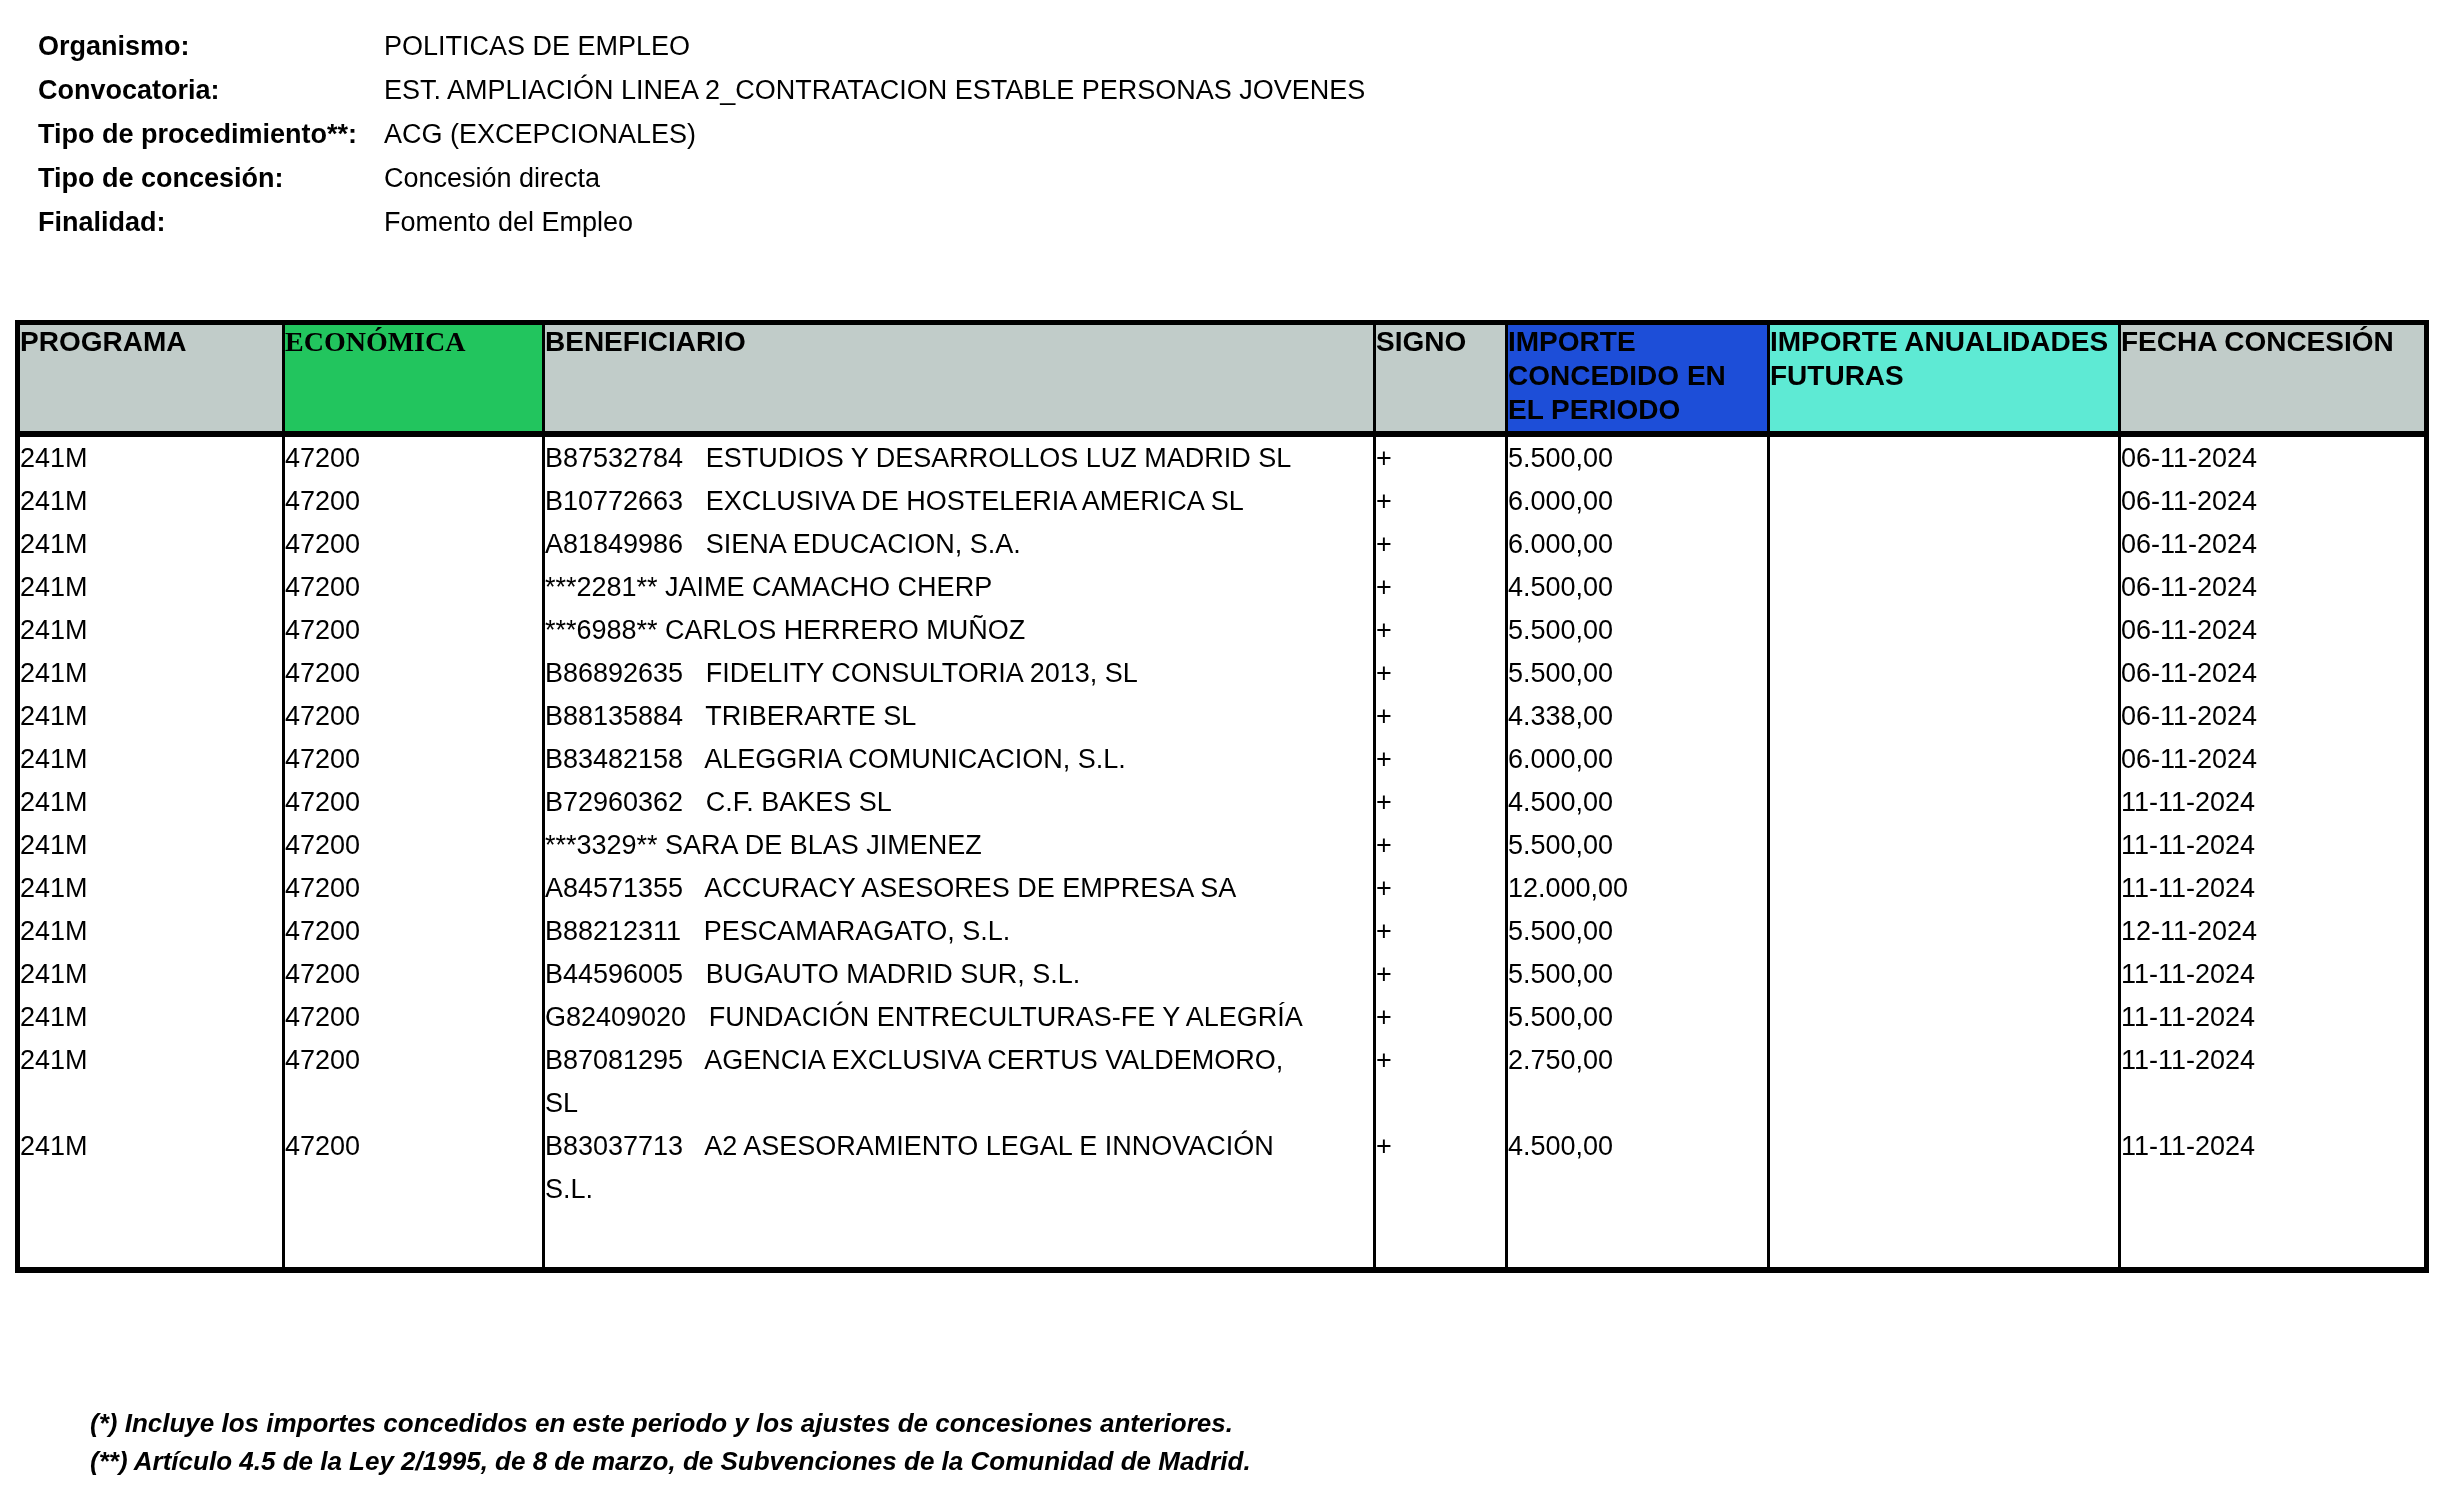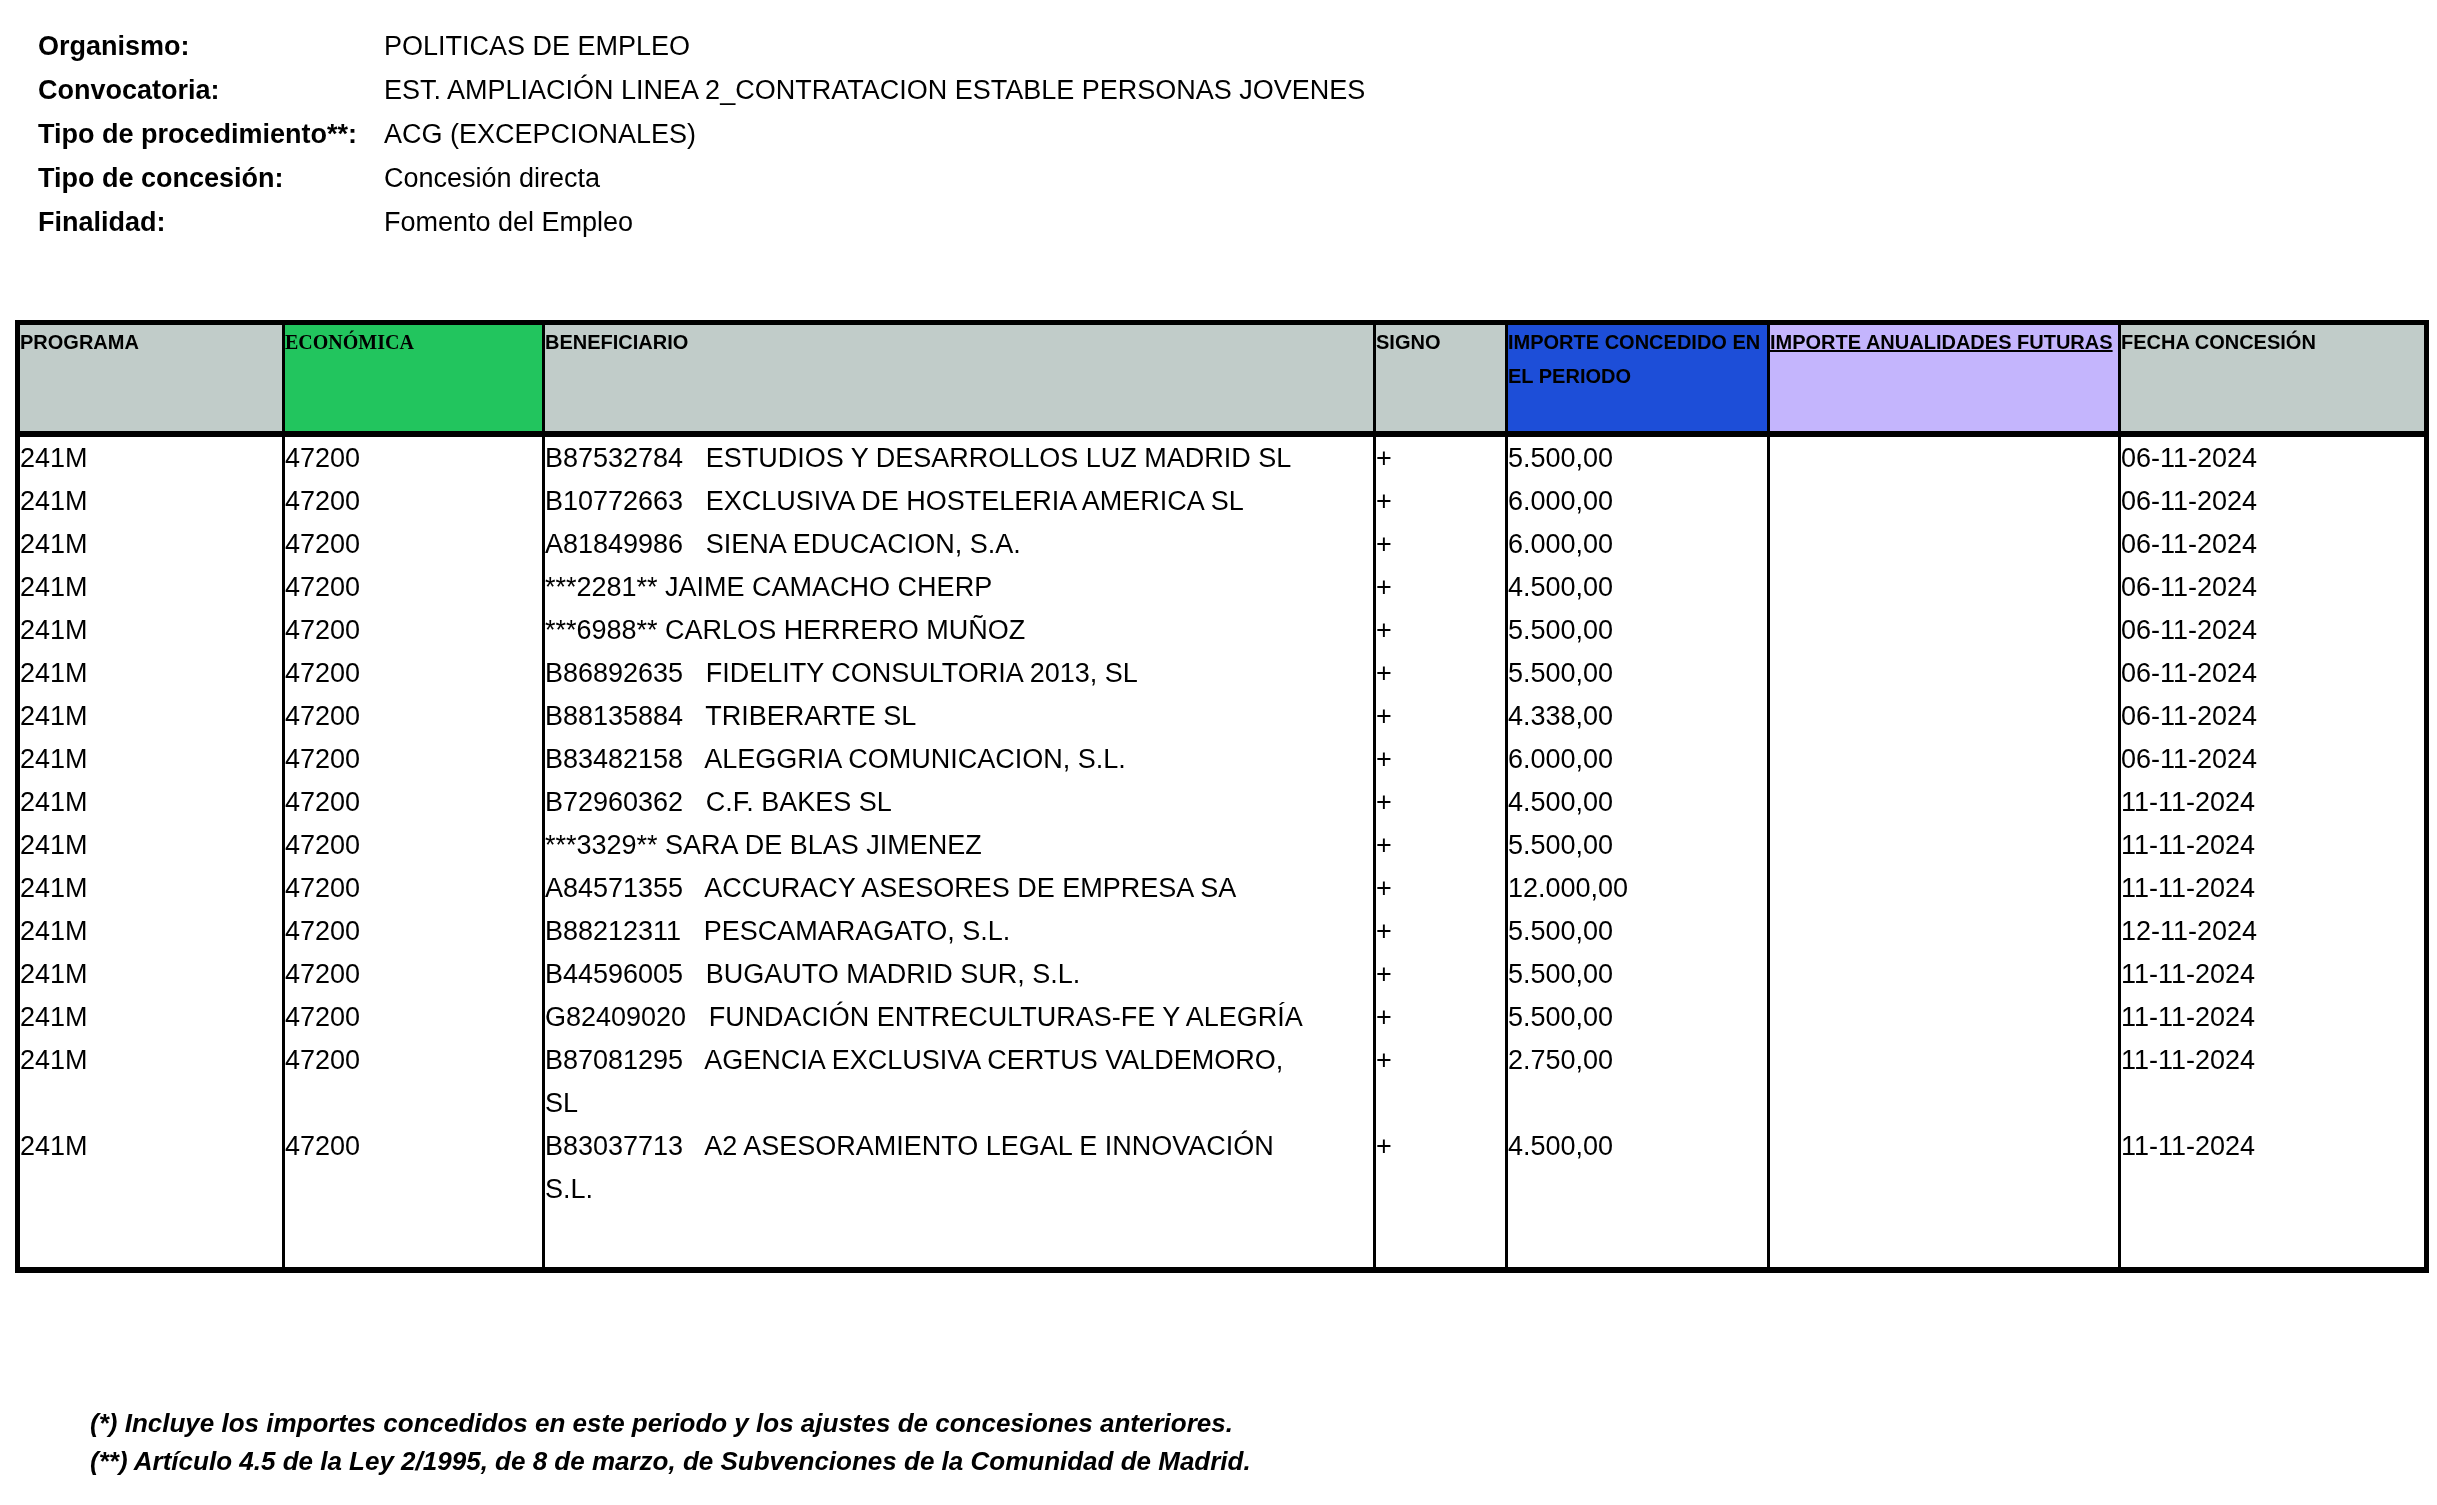--- a/index.html
+++ b/index.html
@@ -15,21 +15,21 @@
   .info-value{position:absolute;left:346px;top:0;font-size:27px;white-space:nowrap;}
   
   #grant-table{
     position:absolute;left:15px;top:320px;width:2408px;
     border-collapse:collapse;table-layout:fixed;
   }
   #grant-table th,#grant-table td{padding:0;margin:0;}
   thead tr{height:111px;}
   th{
     background:#c1ccc9;
-    font-size:20px;font-weight:bold;text-align:left;vertical-align:top;
+    font-size:28px;font-weight:bold;text-align:left;vertical-align:top;
     padding:12px 7.4px 0 18px;line-height:34px;
     border-bottom:6.7px solid #000;
   }
   #grant-table{border:5.2px solid #000;border-bottom-width:6.7px;}
   th + th, td + td{border-left:3.7px solid #000;}
   tbody td{
     font-size:27px;vertical-align:top;line-height:43px;
   }
   tbody tr{height:43px;}
   tbody tr:first-child{height:38px;}
@@ -80,21 +80,21 @@
       <col style="width:351px">
       <col style="width:307px">
   </colgroup>
   <thead>
     <tr>
       <th style="background: rgb(193, 204, 201);">PROGRAMA</th>
       <th style="background: #22c55e; font-family: Liberation Serif, serif;">ECONÓMICA</th>
       <th style="background: rgb(193, 204, 201);">BENEFICIARIO</th>
       <th style="background: rgb(193, 204, 201);">SIGNO</th>
       <th style="background: #1d4ed8;">IMPORTE CONCEDIDO EN EL PERIODO</th>
-      <th style="background: #c4b5fd; text-decoration: underline;">IMPORTE ANUALIDADES FUTURAS</th>
+      <th style="background: #5eead4;">IMPORTE ANUALIDADES FUTURAS</th>
       <th style="background: rgb(193, 204, 201);">FECHA CONCESIÓN</th>
     </tr>
   </thead>
   <tbody>
       <tr class="">
       <td class="c0">241M</td>
       <td class="c1">47200</td>
       <td class="c2">B87532784   ESTUDIOS Y DESARROLLOS LUZ MADRID SL</td>
       <td class="c3">+</td>
       <td class="c4">5.500,00</td>

